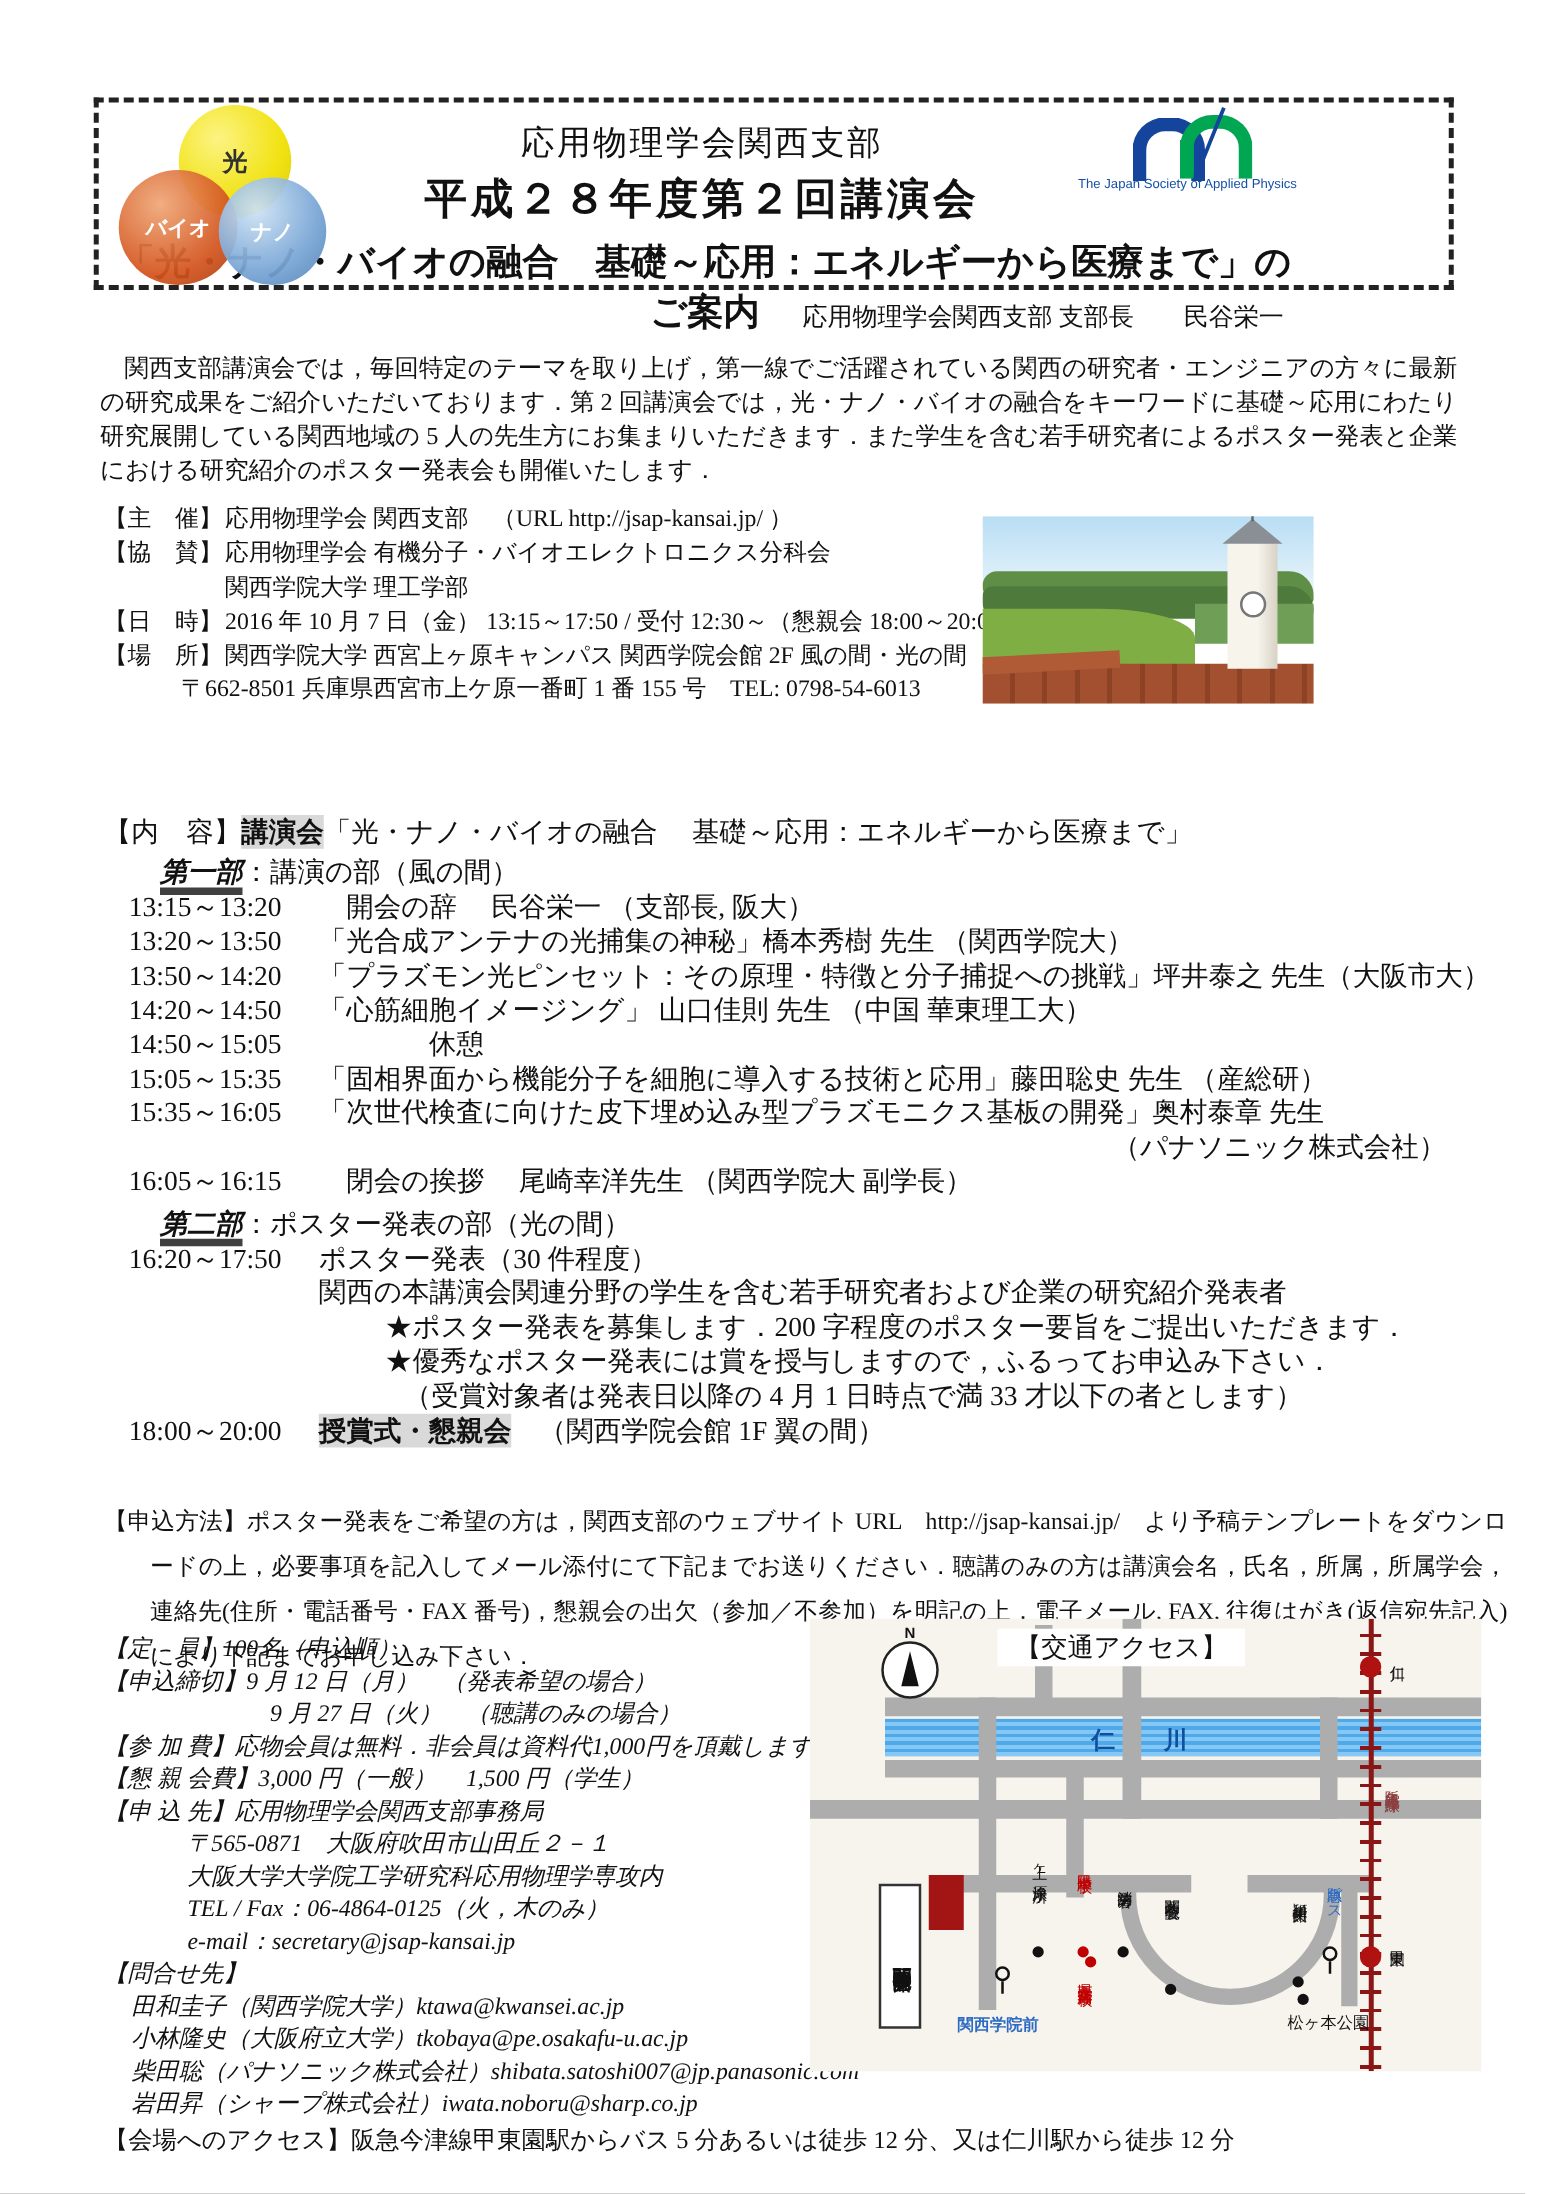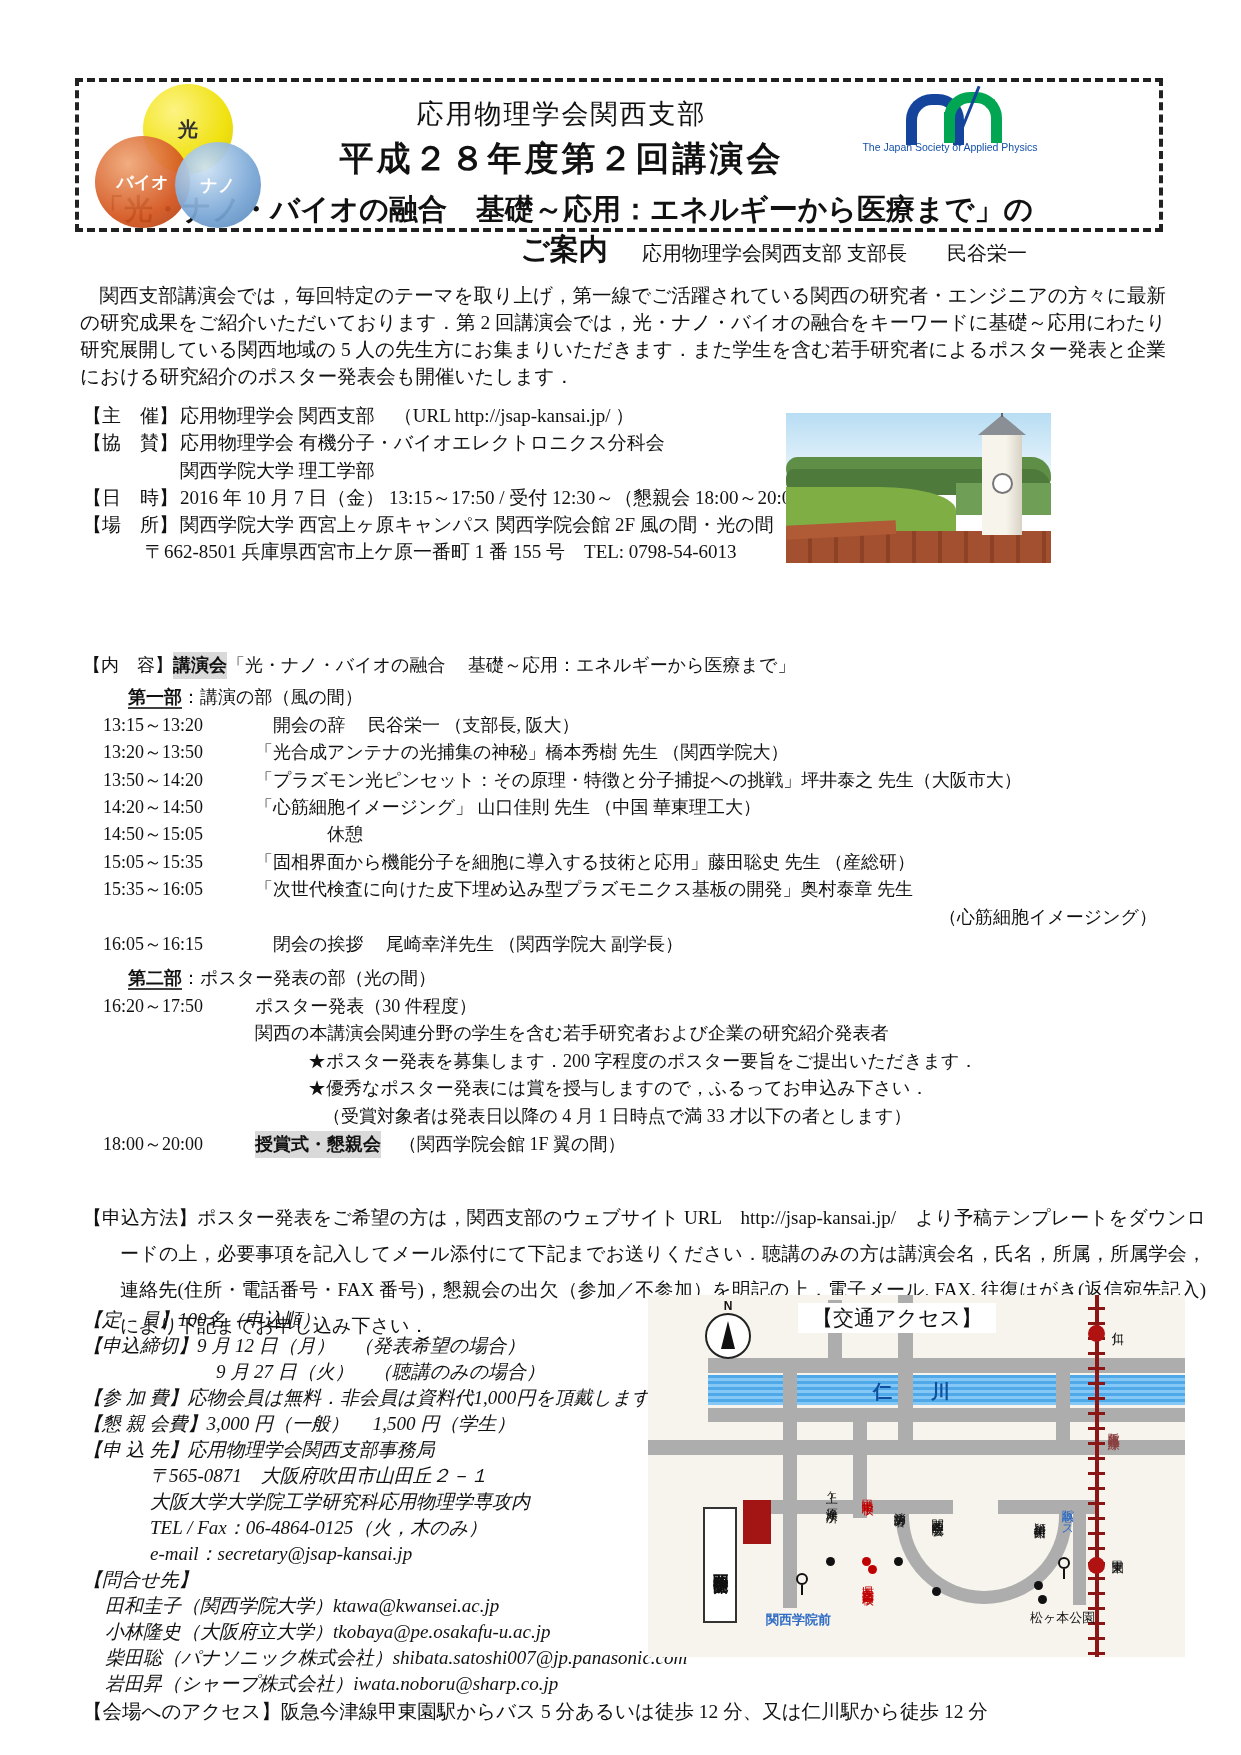--- a/index.html
+++ b/index.html
@@ -52,25 +52,25 @@
             background:repeating-linear-gradient(90deg,#a2502f 0 22px,#8d4226 22px 26px);}
   .ph-roof2{left:0;bottom:26px;width:110px;height:14px;background:#b05a36;transform:rotate(-3deg);}
   .ph-tower{left:196px;top:20px;width:40px;height:102px;
             background:linear-gradient(90deg,#f7f4ec 60%,#d8d2c4);}
   .ph-tower-roof{left:192px;top:2px;width:0;height:0;border-left:24px solid transparent;
             border-right:24px solid transparent;border-bottom:20px solid #8a8f96;}
   .ph-spire{left:215px;top:-8px;width:2px;height:12px;background:#666;}
   .ph-clock{left:206px;top:60px;width:17px;height:17px;border-radius:50%;background:#fff;
             border:2px solid #777;}
   
-  .program{position:absolute;left:83px;top:652px;width:1086px;font-size:18px;}
+  .program{position:absolute;left:83px;top:652px;width:1086px;font-size:22px;}
   .pline{display:flex;line-height:27.4px;white-space:nowrap;}
   .hl{background:#d9d9d9;font-weight:bold;}
   .part-head{margin-left:45px;line-height:27.4px;margin-top:5px;}
-  .part-name{font-weight:bold;border-bottom:2px solid #404040;}
+  .part-name{font-weight:bold;border-bottom:6px solid #404040;font-style:italic;}
   .time{min-width:152px;margin-left:20px;}
   .affil-note{text-align:right;padding-right:12px;line-height:27.4px;}
   .p2gap{margin-top:7px;}
   .p2desc{margin-left:172px;line-height:27.4px;}
   .bullet{margin-left:225px;line-height:27.4px;}
   .bullet-paren{margin-left:240px;}
   .award{display:flex;line-height:27.4px;margin-top:1px;}
   
   .application{position:absolute;left:83px;top:1200px;width:1086px;font-size:19px;line-height:36px;
                text-align:justify;padding-left:37px;text-indent:-37px;}
@@ -222,21 +222,21 @@
       <span>　　　　休憩</span>
     </div>
     <div class="pline">
       <span class="time">15:05～15:35</span>
       <span>「固相界面から機能分子を細胞に導入する技術と応用」藤田聡史 先生 （産総研）</span>
     </div>
     <div class="pline">
       <span class="time">15:35～16:05</span>
       <span>「次世代検査に向けた皮下埋め込み型プラズモニクス基板の開発」奥村泰章 先生</span>
     </div>
-    <div class="affil-note">（心筋細胞イメージング）</div>
+    <div class="affil-note">（パナソニック株式会社）</div>
     <div class="pline">
       <span class="time">16:05～16:15</span>
       <span>　閉会の挨拶　 尾崎幸洋先生 （関西学院大 副学長）</span>
     </div>
 
     <div class="part-head p2gap">
       <span class="part-name">第二部</span><span>：ポスター発表の部（光の間）</span>
     </div>
     <div class="pline">
       <span class="time">16:20～17:50</span>

